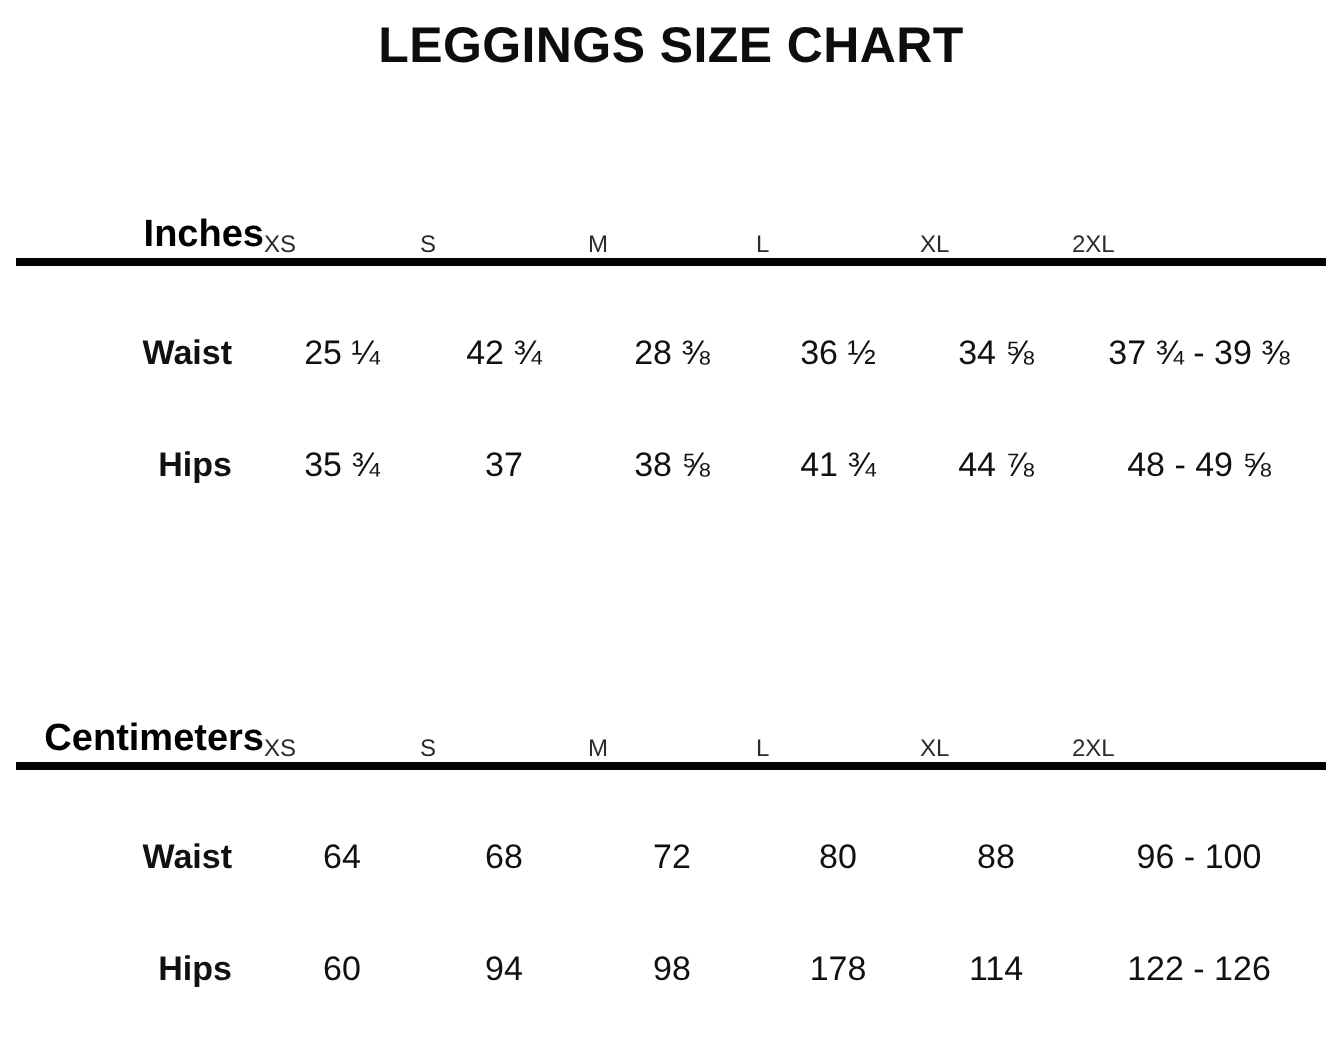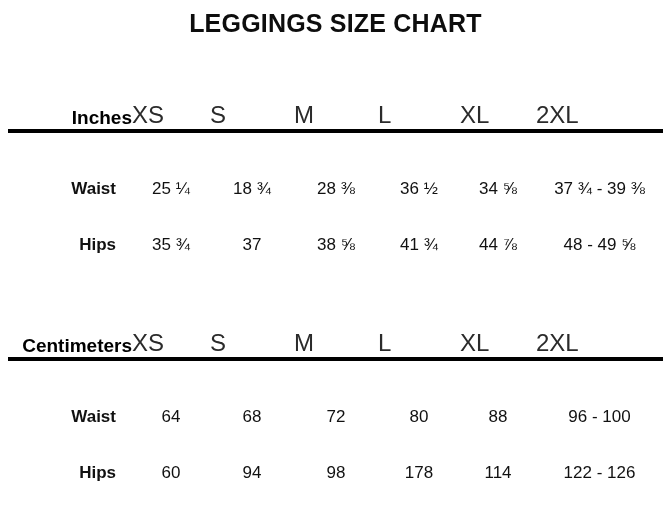--- a/index.html
+++ b/index.html
@@ -30,21 +30,21 @@
     color: #0d0d0d;
   }
 
   
   .chart-block {
     position: absolute;
     left: 8px;
     width: 655px;
   }
   .chart-block.inches { top: 72px; }
-  .chart-block.centimeters { top: 300px; }
+  .chart-block.centimeters { top: 324px; }
 
   table.size-table {
     border-collapse: collapse;
     width: 100%;
     table-layout: fixed;
   }
   table.size-table col.c-label { width: 124px; }
   table.size-table col.c-xs    { width: 78px; }
   table.size-table col.c-s     { width: 84px; }
   table.size-table col.c-m     { width: 84px; }
@@ -56,21 +56,21 @@
   table.size-table td {
     padding: 0;
     border: 0;
     vertical-align: bottom;
   }
 
   
   .hdr-row th {
     height: 48px;
     font-weight: normal;
-    font-size: 24px;
+    font-size: 12px;
     color: #2b2b2b;
     text-align: left;
     padding-bottom: 2px;
   }
   .hdr-row th.unit {
     font-weight: bold;
     font-size: 19px;
     color: #000000;
     text-align: right;
     padding-bottom: 0;
@@ -96,21 +96,21 @@
     color: #111111;
     text-align: center;
   }
   .data-row td.row-label {
     font-weight: bold;
     font-size: 17px;
     text-align: right;
     padding-right: 16px;
     white-space: nowrap;
   }
-  .data-row.first td { height: 50px; padding-top: 16px; }
+  .data-row.first td { height: 50px; padding-top: 4px; }
 </style>
 </head>
 <body>
 
 <div class="page">
 
   <h1 class="title">LEGGINGS SIZE CHART</h1>
 
   <div class="chart-block inches">
     <table class="size-table">
@@ -134,21 +134,21 @@
           <th class="size-col">2XL</th>
         </tr>
         <tr class="rule-row">
           <td colspan="7">
             <div class="rule"></div>
           </td>
         </tr>
         <tr class="data-row first">
           <td class="row-label">Waist</td>
           <td>25 ¼</td>
-          <td>18 ¾</td>
+          <td>42 ¾</td>
           <td>28 ⅜</td>
           <td>36 ½</td>
           <td>34 ⅝</td>
           <td>37 ¾ - 39 ⅜</td>
         </tr>
         <tr class="data-row">
           <td class="row-label">Hips</td>
           <td>35 ¾</td>
           <td>37</td>
           <td>38 ⅝</td>

